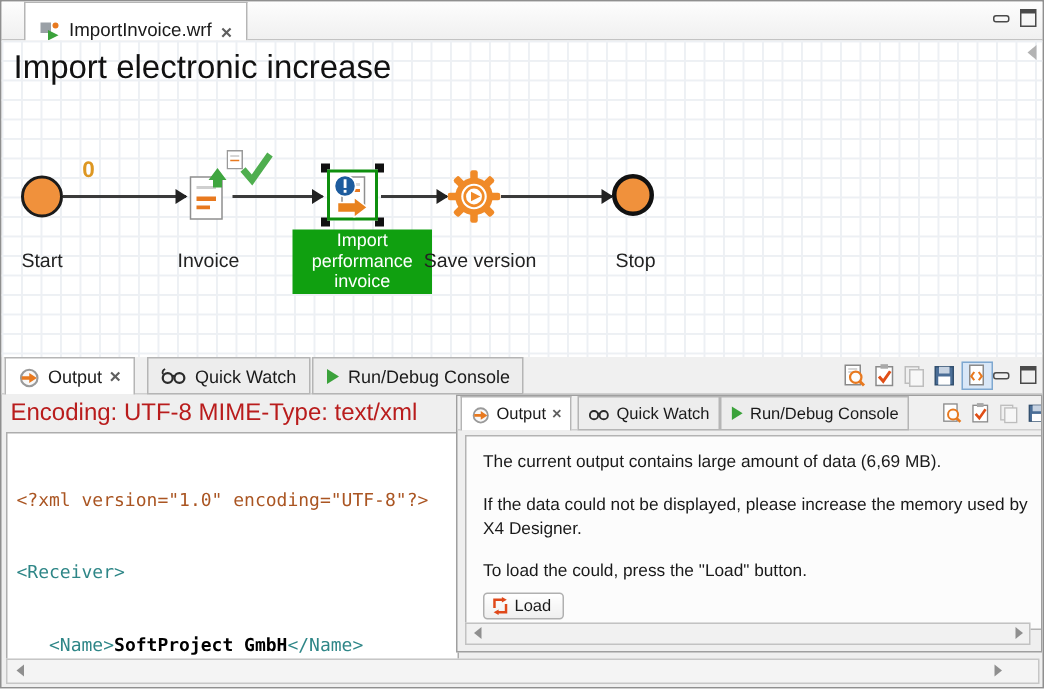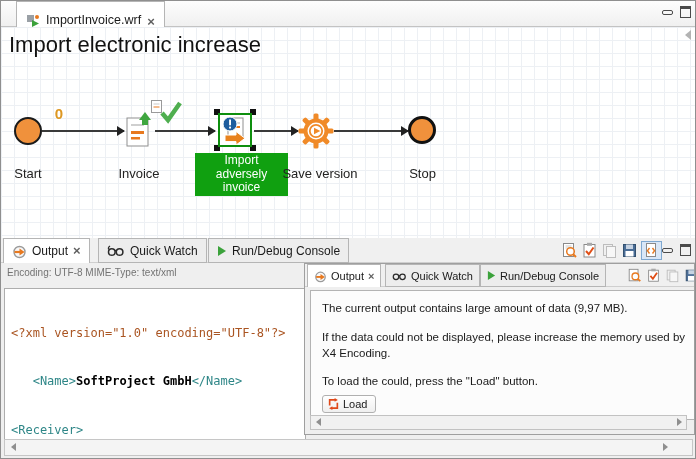--- a/index.html
+++ b/index.html
@@ -55,21 +55,21 @@
   .bottom-tabbar { position:absolute; left:0; top:237px; width:100%; height:24px;
     background:#f0f0f0; border-bottom:1px solid #cfcfcf; }
   .btab { position:absolute; top:0; height:23px; display:flex; align-items:center; gap:5px;
     padding:0 8px; font-size:12px; border:1px solid #b5b5b5; background:#ededed; }
   .btab.active { background:#fff; height:24px; border-bottom:none; z-index:2; }
   .tb-icons { position:absolute; right:33px; top:3px; display:flex; gap:3px; align-items:center; }
   .tb-btn { width:17px; height:17px; display:flex; align-items:center; justify-content:center; }
   .tb-btn.selected { background:#D9E7F7; border:1px solid #7FA8D0; width:19px; height:17px; }
 
   
-  .encoding-line { position:absolute; left:6px; top:266px; font-size:10px; color:#737373; }
+  .encoding-line { position:absolute; left:6px; top:266px; font-size:16px; color:#b91c1c; }
   .xml-box { position:absolute; left:3px; top:287px; width:294px; height:148px;
     background:#fff; border:1px solid #adadad; overflow:hidden;
     font-family:"DejaVu Sans Mono", monospace; font-size:12px; line-height:16.3px;
     padding:3px 0 0 6px; white-space:pre; }
   .xtag { color:#2E8687; }
   .xdecl { color:#AA5522; }
   .xval { color:#000; font-weight:bold; }
 
   
   .main-hscroll { position:absolute; left:3px; top:438px; width:687px; height:15px;
@@ -160,21 +160,21 @@
           <rect x="8" y="3" width="15" height="19" fill="#fff" stroke="#909090"></rect>
           <rect x="11" y="7" width="9" height="2" fill="#d9d9d9"></rect>
           <rect x="11" y="11" width="9" height="2" fill="#E8791F"></rect>
           <circle cx="10" cy="9" r="7" fill="#1D5C9E" stroke="#fff"></circle>
           <rect x="9.1" y="4.5" width="1.9" height="5.8" fill="#fff"></rect>
           <rect x="9.1" y="11.6" width="1.9" height="1.9" fill="#fff"></rect>
           <path d="M5,20 h11 v-3.5 l9,6.8 -9,6.8 v-3.5 h-11 z" fill="#E8821E" stroke="#fff"></path>
         </svg>
       </div>
     </div>
-    <div class="import-label"><span>Import</span><br><span>adversely</span><br><span>invoice</span></div>
+    <div class="import-label"><span>Import</span><br><span>performance</span><br><span>invoice</span></div>
 
     <svg class="gear-icon" width="36" height="36" viewBox="0 0 36 36">
       <g fill="#F08A28">
         <rect x="15.5" y="0.5" width="5" height="8" rx="1.5" transform="rotate(0 18 18)"></rect>
         <rect x="15.5" y="0.5" width="5" height="8" rx="1.5" transform="rotate(45 18 18)"></rect>
         <rect x="15.5" y="0.5" width="5" height="8" rx="1.5" transform="rotate(90 18 18)"></rect>
         <rect x="15.5" y="0.5" width="5" height="8" rx="1.5" transform="rotate(135 18 18)"></rect>
         <rect x="15.5" y="0.5" width="5" height="8" rx="1.5" transform="rotate(180 18 18)"></rect>
         <rect x="15.5" y="0.5" width="5" height="8" rx="1.5" transform="rotate(225 18 18)"></rect>
         <rect x="15.5" y="0.5" width="5" height="8" rx="1.5" transform="rotate(270 18 18)"></rect>
@@ -184,21 +184,21 @@
       <circle cx="18" cy="18" r="8.5" fill="#fff"></circle>
       <circle cx="18" cy="18" r="6.2" fill="none" stroke="#F08A28" stroke-width="1.8"></circle>
       <path d="M16,14.8 L22.3,18 L16,21.2 Z" fill="#F08A28"></path>
     </svg>
 
     <div class="node-circle stop-circle"></div>
 
     <div class="node-label" style="left:-1px;width:56px;">Start</div>
     <div class="node-label" style="left:110px;width:56px;">Invoice</div>
     <div class="node-label" style="left:276px;width:86px;">Save version</div>
-    <div class="node-label" style="left:394px;width:55px;">Stop</div>
+    <div class="node-label" style="left:381px;width:55px;text-align:right;">Stop</div>
 
     <span class="canvas-collapse"></span>
   </div>
 
   <div class="bottom-tabbar">
     <div class="btab active" style="left:2px;">
       <svg width="15" height="15" viewBox="0 0 15 15">
         <circle cx="7.5" cy="8" r="5.5" fill="#f8f8f8" stroke="#9a9a9a" stroke-width="1.4"></circle>
         <path d="M2.5,8 h6" stroke="#E8791F" stroke-width="2.2"></path>
         <path d="M7.5,4.6 L12.6,8 L7.5,11.4 Z" fill="#E8791F"></path>
@@ -263,22 +263,22 @@
     <div class="win-controls" style="top:6px;">
       <span class="ctl-min"></span>
       <span class="ctl-max"></span>
     </div>
   </div>
 
   <div class="encoding-line">Encoding: UTF-8 MIME-Type: text/xml</div>
 
   <div class="xml-box">
     <div><span class="xdecl">&lt;?xml version="1.0" encoding="UTF-8"?&gt;</span></div>
+    <div><span class="xtag">&lt;Receiver&gt;</span></div>
     <div><span class="xtag">   &lt;Name&gt;</span><span class="xval">SoftProject GmbH</span><span class="xtag">&lt;/Name&gt;</span></div>
-    <div><span class="xtag">&lt;Receiver&gt;</span></div>
     
     
     
     
     
     
   </div>
 
   <div class="main-hscroll">
     <span class="arr-l"></span>
@@ -335,22 +335,22 @@
           <svg width="15" height="15" viewBox="0 0 17 17">
             <rect x="2.5" y="2.5" width="12" height="12" fill="#4A6D96" stroke="#33506F"></rect>
             <rect x="5" y="2.5" width="7" height="4.5" fill="#c7d3e2"></rect>
             <rect x="4.5" y="9" width="8" height="5.5" fill="#fff"></rect>
           </svg>
         </span>
       </div>
     </div>
 
     <div class="rp-box">
-      <p class="gap13">The current output contains large amount of data (9,97 MB).</p>
-      <p class="gap12">If the data could not be displayed, please increase the memory used by X4 Encoding.</p>
+      <p class="gap13">The current output contains large amount of data (6,69 MB).</p>
+      <p class="gap12">If the data could not be displayed, please increase the memory used by X4 Designer.</p>
       <p class="gap6">To load the could, press the "Load" button.</p>
       <span class="load-btn">
         <svg width="11" height="12" viewBox="0 0 12 13">
           <path d="M1.8,8 v-6 h6" fill="none" stroke="#E0491A" stroke-width="1.8"></path>
           <path d="M7.2,0 l3.6,2 -3.6,2 z" fill="#E0491A"></path>
           <path d="M10.2,5 v6 h-6" fill="none" stroke="#E0491A" stroke-width="1.8"></path>
           <path d="M4.8,13 l-3.6,-2 3.6,-2 z" fill="#E0491A"></path>
         </svg>
         <span>Load</span>
       </span>

